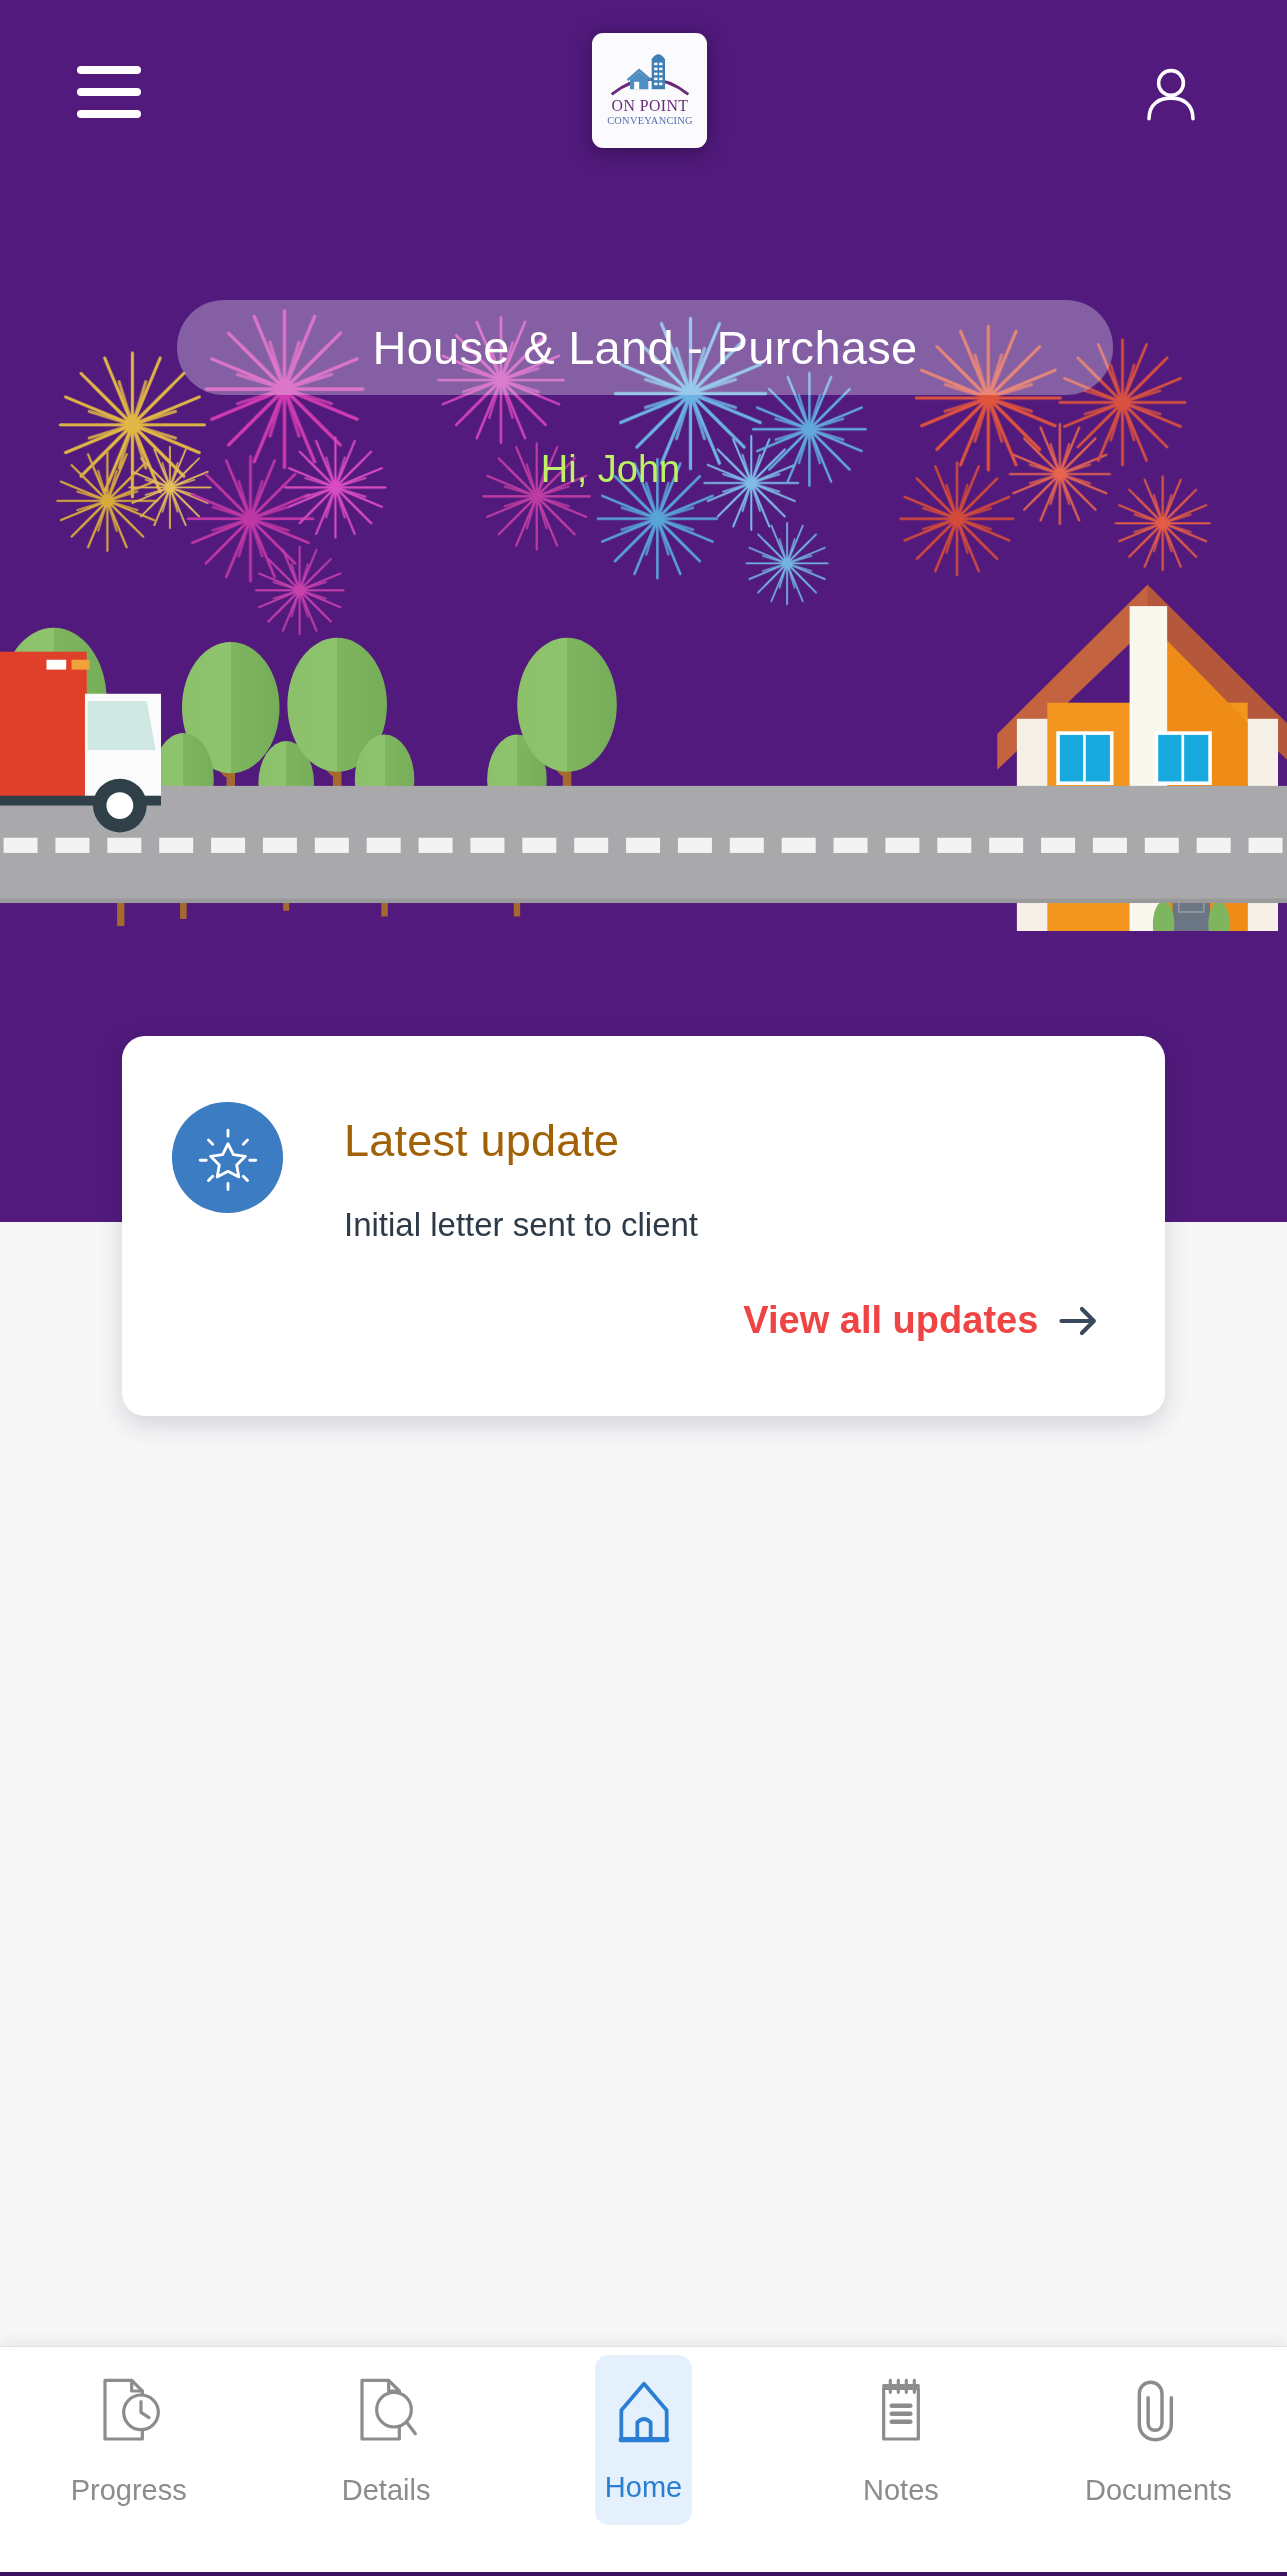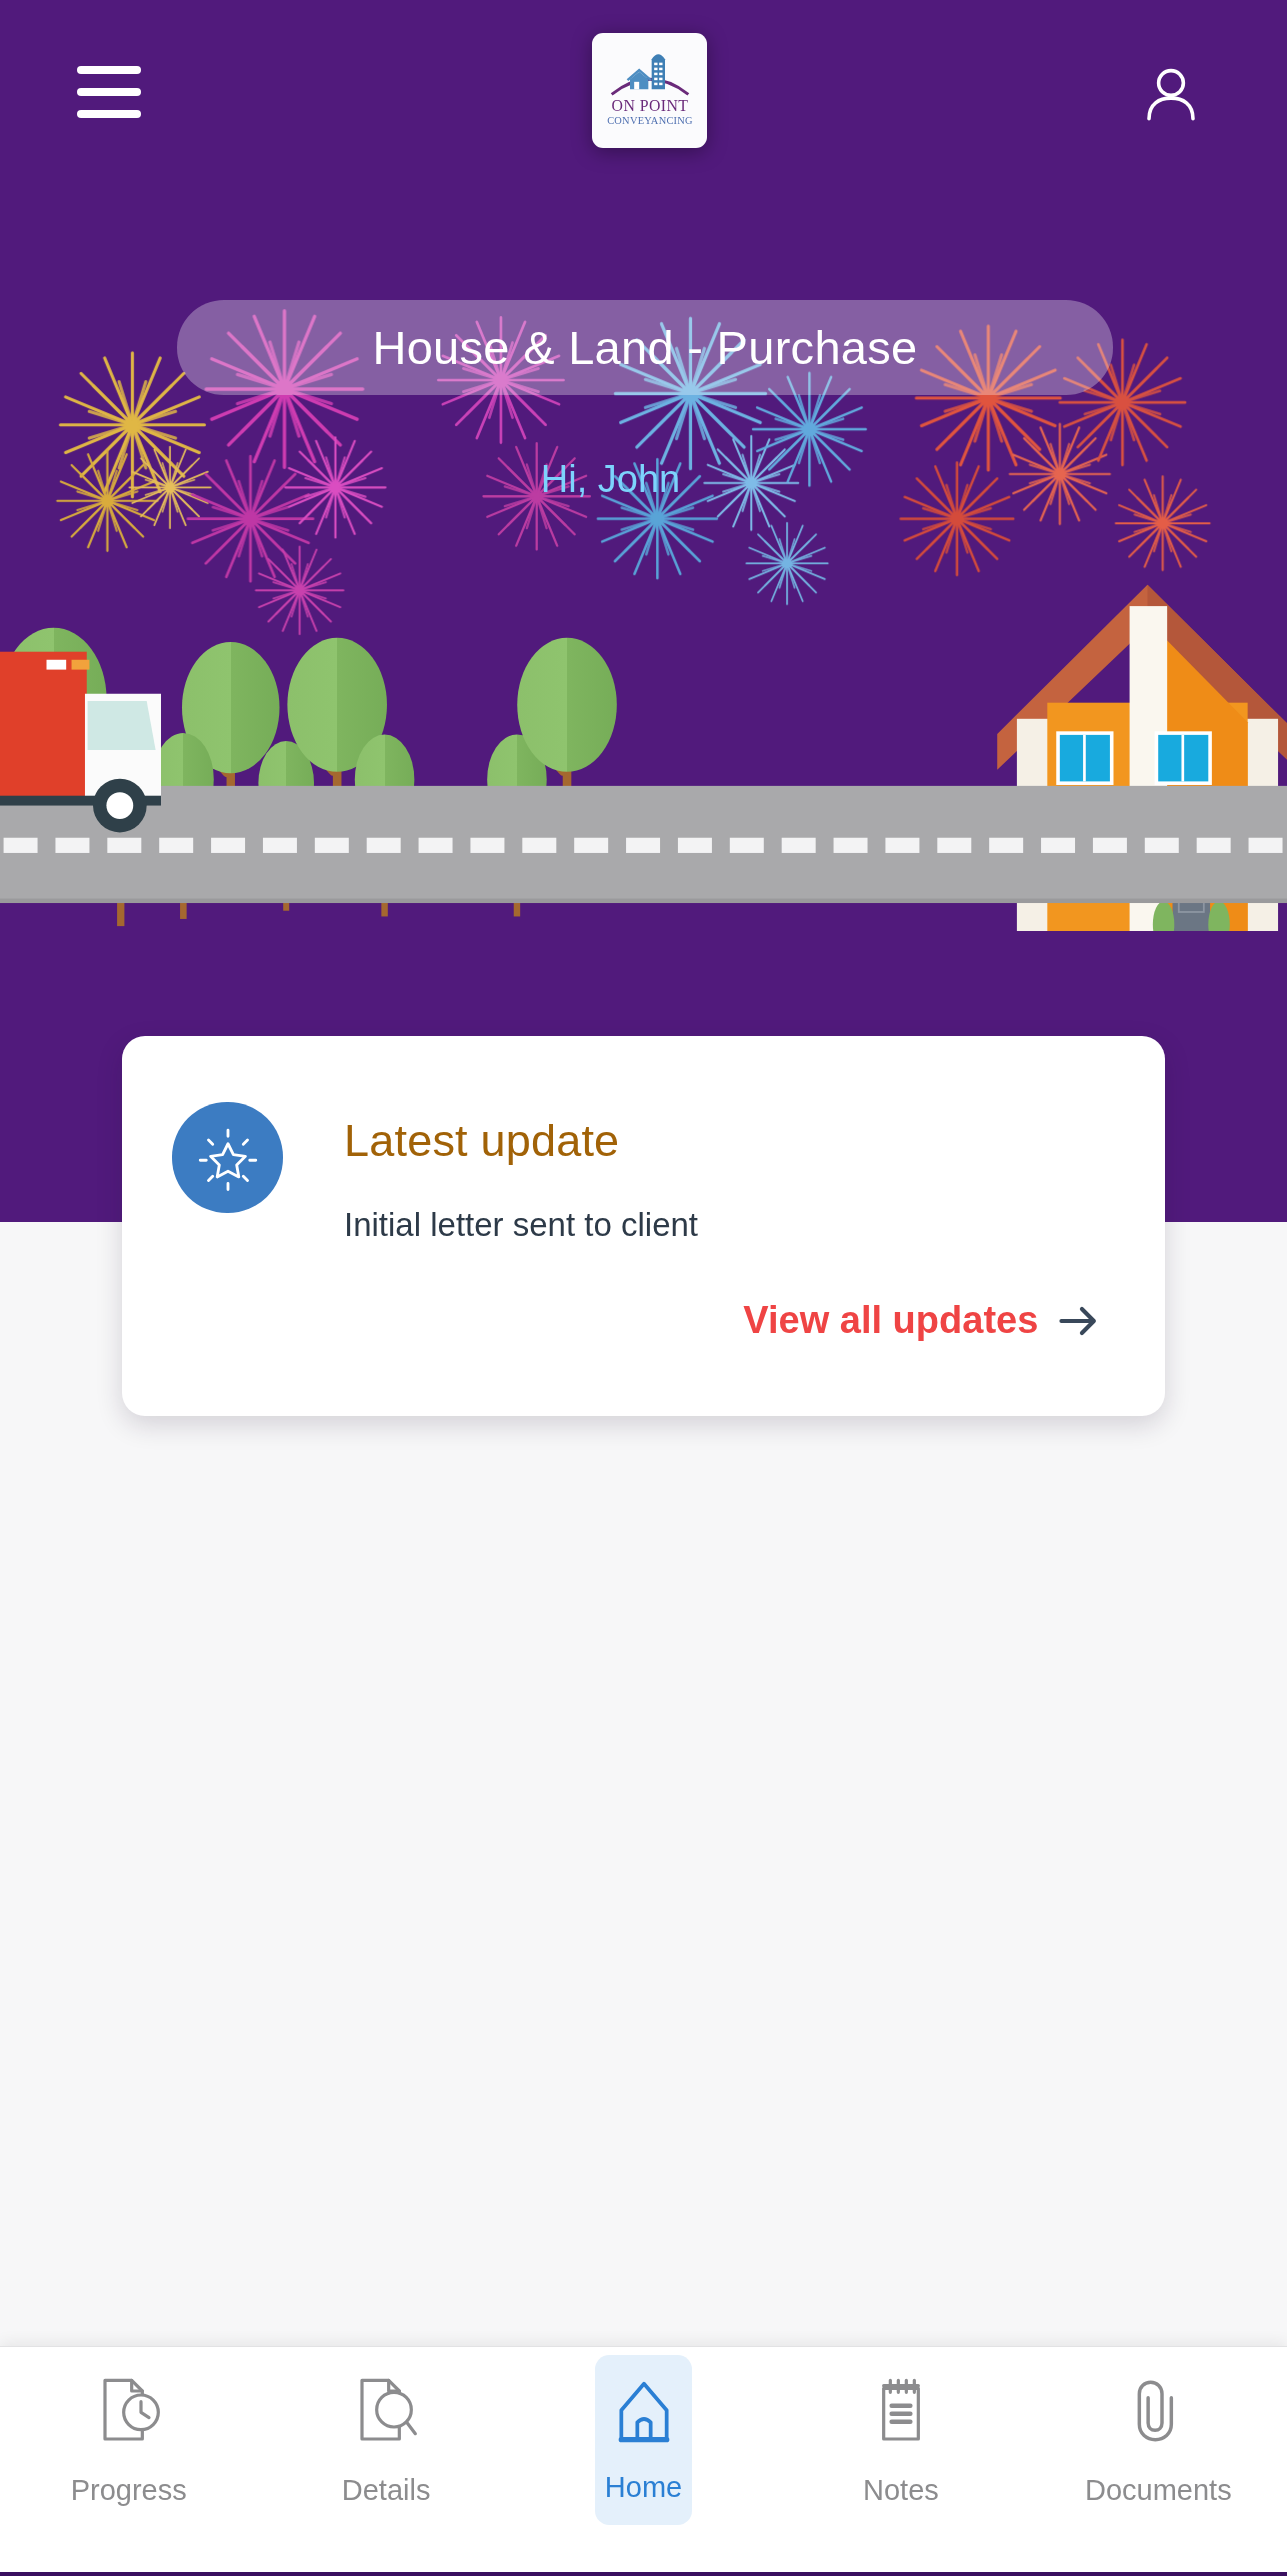--- a/index.html
+++ b/index.html
@@ -76,24 +76,24 @@
     margin-top:23px;
   }
   .title-pill .matter-title {
     color:#ffffff;
     font-size:47px;
     font-weight:400;
     letter-spacing:0.3px;
     white-space:nowrap;
   }
   .greeting {
-    position:absolute; left:0; top:458px;
+    position:absolute; left:0; top:448px;
     width:1221px;
     text-align:center;
-    color:#7dd3fc;
+    color:#bef264;
     font-size:38px;
     font-weight:400;
     z-index:20;
   }
 
   
   .illustration {
     position:absolute; left:0; top:537px;
     width:1287px; height:394px;
     z-index:8;

